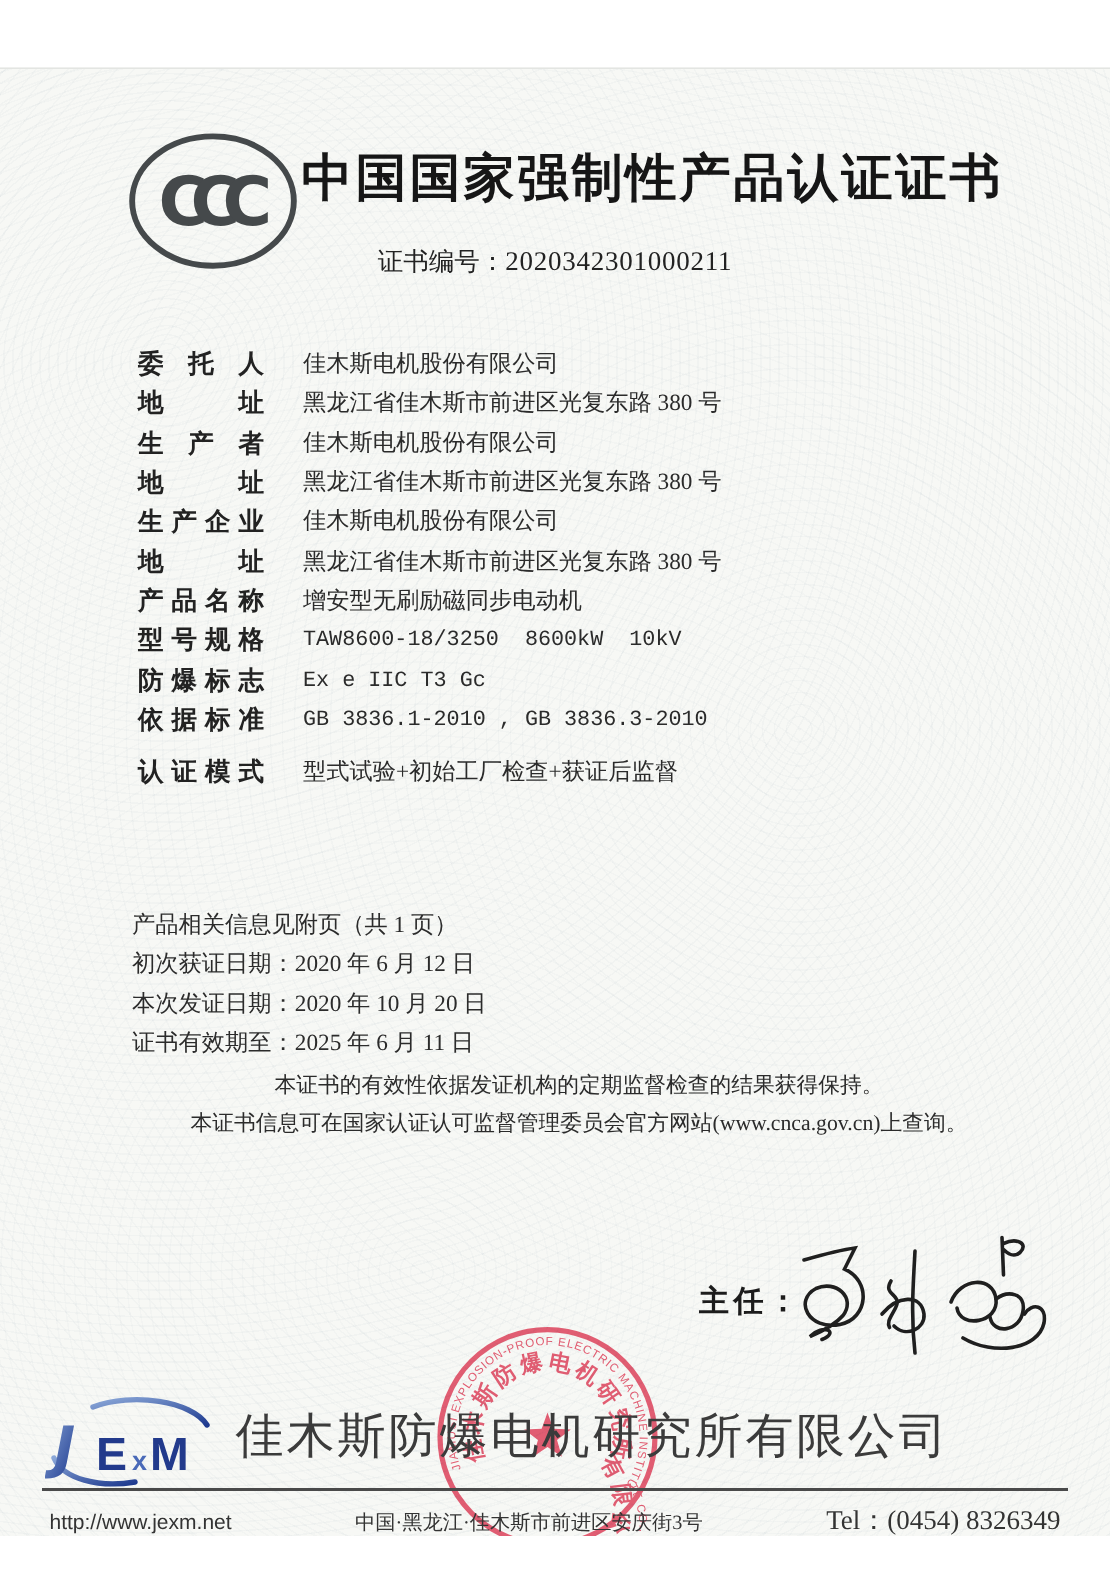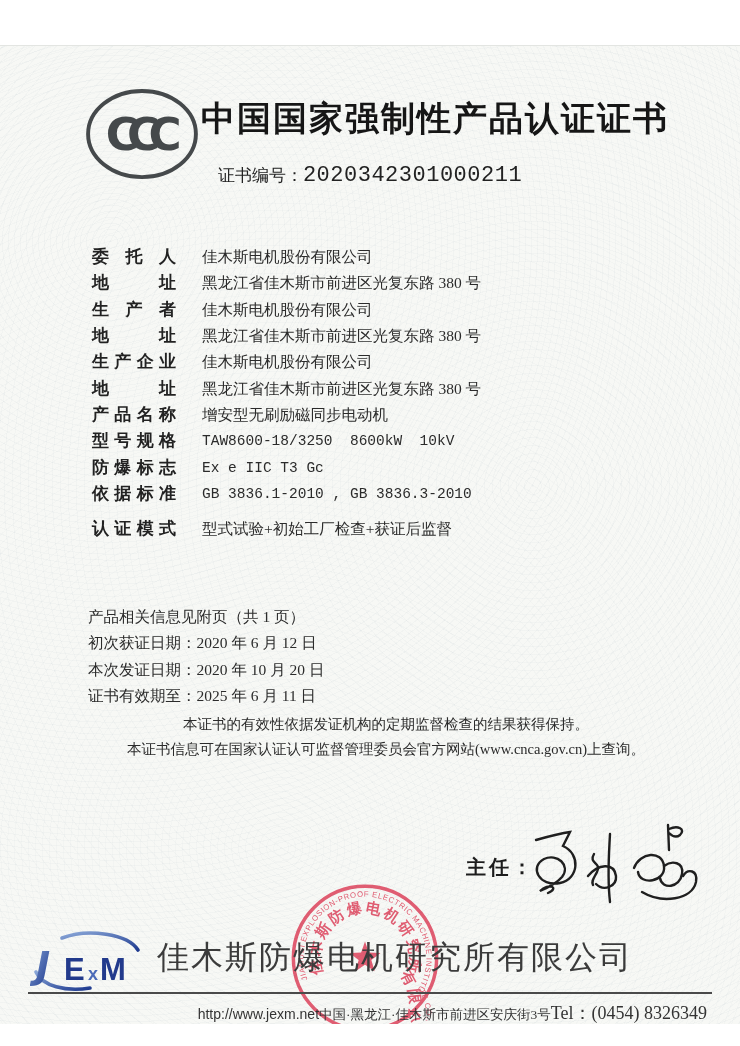--- a/index.html
+++ b/index.html
@@ -8,37 +8,37 @@
   .paper{position:absolute;left:0;top:45px;right:0;bottom:0;background-color:#f7f8f5;
     background-image:
       repeating-radial-gradient(circle at 15% 20%, rgba(140,160,175,.055) 0 1px, transparent 1px 6px),
       repeating-radial-gradient(circle at 72% 45%, rgba(140,160,175,.05) 0 1px, transparent 1px 8px),
       repeating-radial-gradient(circle at 38% 82%, rgba(140,160,175,.045) 0 1px, transparent 1px 7px);
     border-top:1px solid #e3e5e2;}
   .abs{position:absolute;}
   .ccc-logo{left:83px;top:87px;}
   .title{left:200px;top:96px;width:470px;text-align:center;font-size:34px;font-weight:bold;color:#161616;letter-spacing:2px;white-space:nowrap;}
   .certline{left:0;top:163px;width:740px;text-align:center;font-size:17px;color:#222;}
-  .certline .num{font-family:Liberation Mono, monospace;font-size:22px;letter-spacing:.5px;}
-  .fields{left:92px;top:243px;width:600px;}
+  .certline .num{font-family:Liberation Serif, serif;font-size:18px;letter-spacing:.5px;}
+  .fields{left:92px;top:230px;width:600px;}
   .frow{height:26.3px;line-height:26.3px;white-space:nowrap;}
   .frow:last-child{margin-top:9px;}
   .flabel{display:inline-block;width:84px;font-size:17px;font-weight:bold;color:#222;text-align:justify;text-align-last:justify;vertical-align:middle;}
   .fvalue{margin-left:26px;font-size:15.5px;white-space:pre-wrap;vertical-align:middle;}
   .frow:nth-child(8) .fvalue,.frow:nth-child(9) .fvalue,.frow:nth-child(10) .fvalue{font-family:"Liberation Mono",monospace;font-size:14.5px;}
   .statement{left:88px;top:541px;width:576px;font-size:15.5px;line-height:24px;text-indent:2em;margin:0;}
   .info{left:88px;top:604px;font-size:15.5px;line-height:26.3px;}
   .notes{left:16px;top:712px;width:740px;text-align:center;font-size:14.5px;line-height:24.5px;}
   .sign-label{left:466px;top:854px;font-size:20px;font-weight:bold;letter-spacing:3px;color:#1c1c1c;}
   .signature{left:522px;top:818px;}
   .stamp{left:278px;top:871px;mix-blend-mode:multiply;opacity:.92;}
   .brand-logo{left:30px;top:926px;}
   .company-name{left:157px;top:936px;font-family:"Liberation Sans",sans-serif;font-size:32px;font-weight:500;letter-spacing:2px;color:#3b3b3b;white-space:nowrap;}
   .divider{left:28px;top:992px;width:684px;height:2px;background:#4a4a4a;}
-  .footer{left:33px;top:1001px;width:674px;display:flex;justify-content:flex-end;align-items:baseline;}
+  .footer{left:33px;top:1001px;width:674px;display:flex;justify-content:space-between;align-items:baseline;}
   .footer .url{font-family:"Liberation Sans",sans-serif;font-size:14px;color:#333;}
   .footer .addr{font-size:13.5px;color:#333;}
   .footer .tel{font-size:18px;color:#333;}
 </style>
 </head>
 <body>
 
 <div class="page">
   <div class="paper"></div>
 

